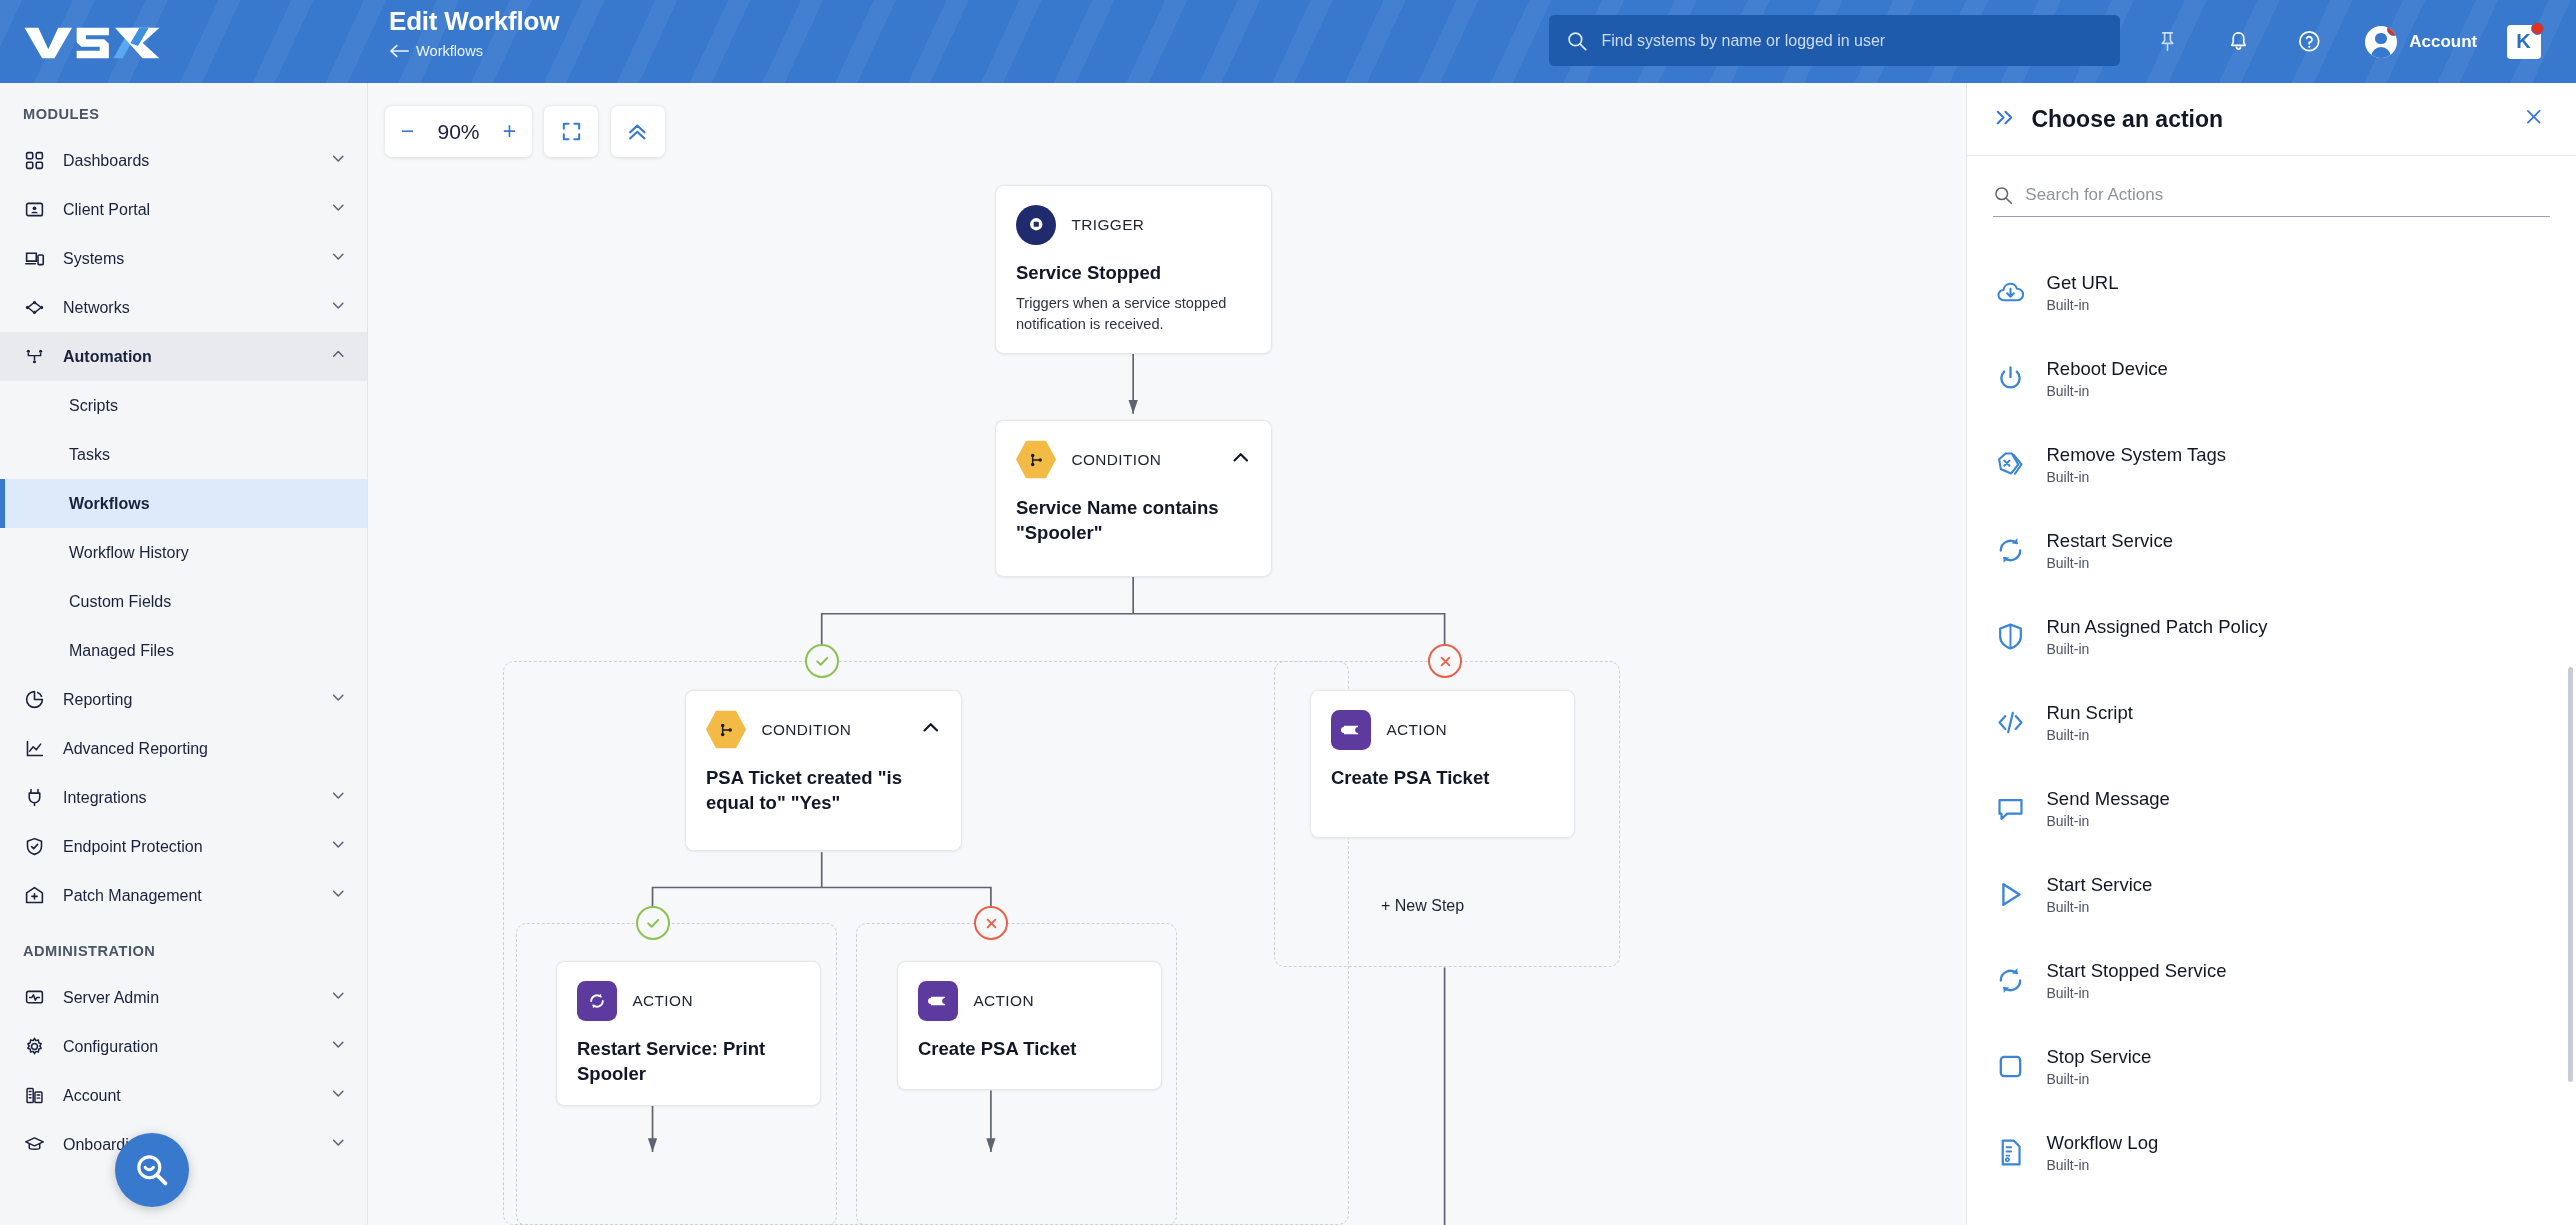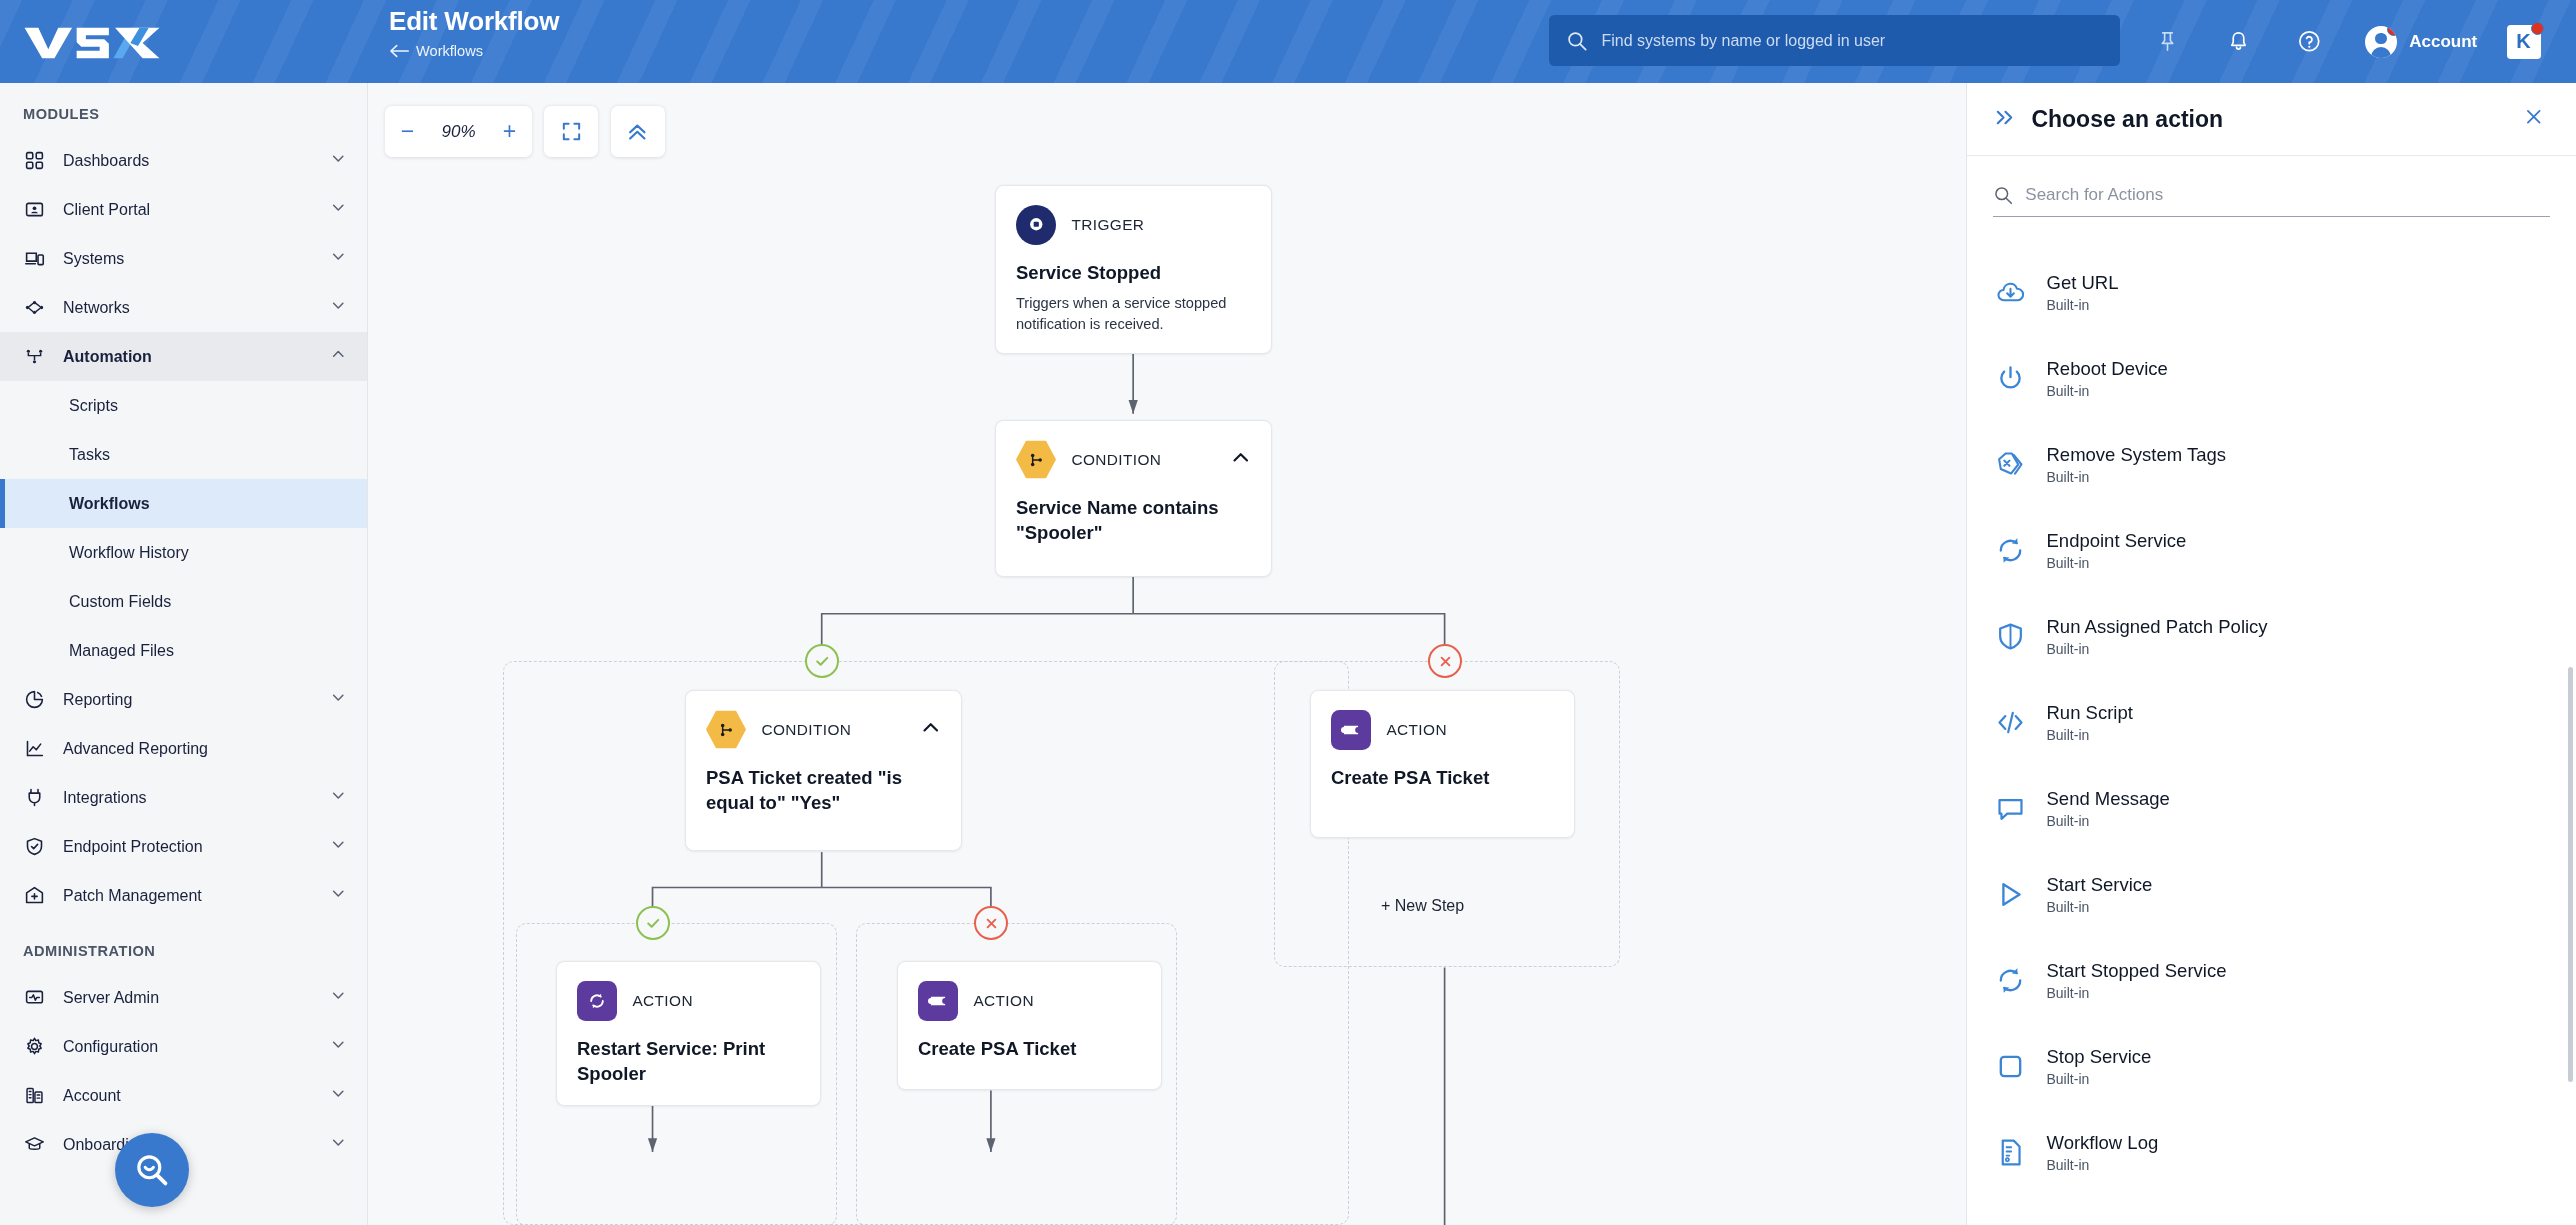--- a/index.html
+++ b/index.html
@@ -129,21 +129,21 @@
   .zoom-toolbar {
     position: absolute; left: 17px; top: 23px; display: flex; gap: 12.3px; z-index: 6;
   }
   .zt-pill {
     height: 51px; background: #fff; border-radius: 7px;
     box-shadow: 0 0.8px 3.8px rgba(16,24,40,0.12);
     display: flex; align-items: center;
   }
   .zt-btn { width: 45px; height: 51px; display:flex;align-items:center;justify-content:center;
             cursor:pointer; color:#3879ce; font-size:23px; }
-  .zt-val { font-size: 17px; color: #19213d; padding: 0 6.2px; min-width: 57px; text-align:center;font-style:italic; }
+  .zt-val { font-size: 21px; color: #19213d; padding: 0 6.2px; min-width: 57px; text-align:center; }
   .zt-sq { width: 54px; height: 51px; background:#fff; border-radius:7px;
            box-shadow:0 0.8px 3.8px rgba(16,24,40,0.12);
            display:flex;align-items:center;justify-content:center;cursor:pointer; }
 
   .flow { position: absolute; inset: 0; }
   .flow svg.wires { position:absolute; left:0; top:0; width:1598px; height:1143px; }
 
   .node {
     position: absolute; background: #fff; border: 0.8px solid #e4e7ec;
     border-radius: 8.5px; box-shadow: 0 0.8px 2.3px rgba(16,24,40,0.07);
@@ -730,21 +730,21 @@
 
       <div class="rp-item">
         <span class="rp-ico">
           <svg width="31" height="31" viewBox="0 0 24 24">
               <path d="M4.5 12 A7.5 7.5 0 0 1 16.8 6.3 M19.5 12 A7.5 7.5 0 0 1 7.2 17.7" stroke="#3a85d6" stroke-width="1.8" fill="none" stroke-linecap="round"></path>
               <path d="M17.3 2.5 L17.4 6.9 L13 6.6" fill="#3a85d6"></path>
               <path d="M6.7 21.5 L6.6 17.1 L11 17.4" fill="#3a85d6"></path>
             </svg>
         </span>
         <span>
-          <div class="rp-name">Endpoint Service</div>
+          <div class="rp-name">Restart Service</div>
           <div class="rp-sub">Built-in</div>
         </span>
       </div>
 
       <div class="rp-item">
         <span class="rp-ico">
           <svg width="31" height="31" viewBox="0 0 24 24">
               <path d="M12 2.8 L20 5.8 V12 C20 16.6 16.4 20 12 21.2 C7.6 20 4 16.6 4 12 V5.8 Z" stroke="#3a85d6" stroke-width="1.7" fill="none" stroke-linejoin="round"></path>
               <path d="M12 2.8 V21.2" stroke="#3a85d6" stroke-width="1.5"></path>
             </svg>

